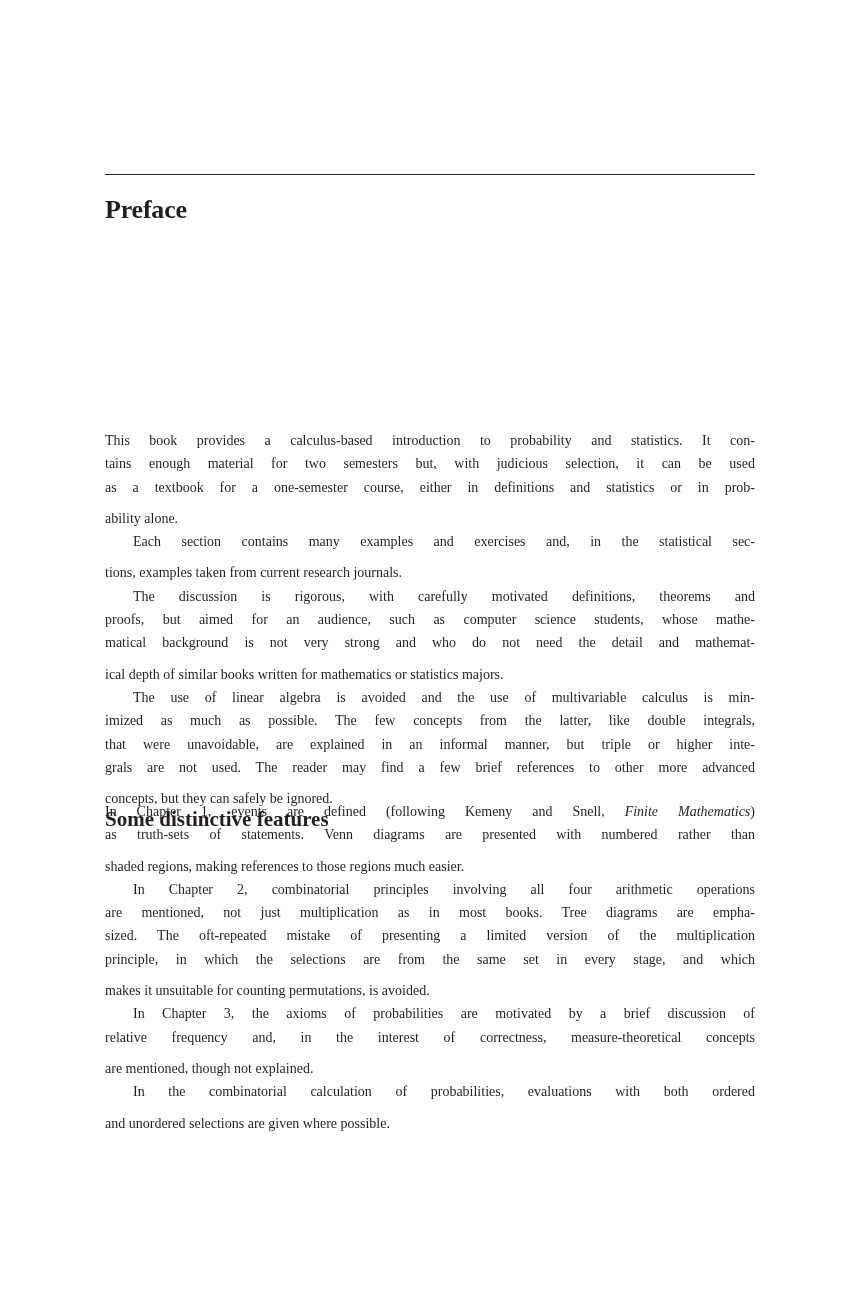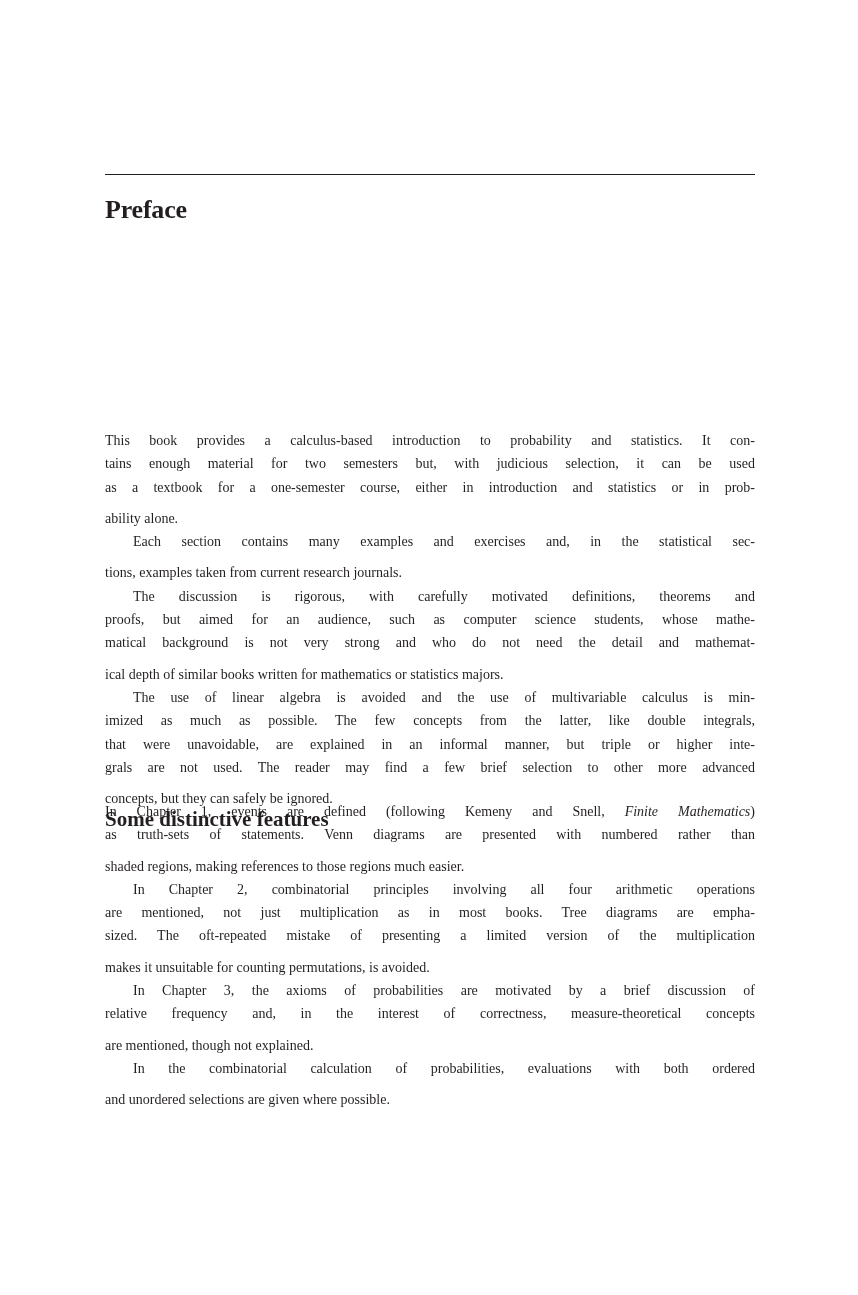--- a/index.html
+++ b/index.html
@@ -77,54 +77,55 @@
 <body>
 
 <div class="rule"></div>
 
 <h1 class="chapter-title">Preface</h1>
 
 <div class="text-block" id="intro">
     <p class="para">
       <span class="line">This book provides a calculus-based introduction to probability and statistics. It con-</span>
       <span class="line">tains enough material for two semesters but, with judicious selection, it can be used</span>
-      <span class="line">as a textbook for a one-semester course, either in introduction and statistics or in prob-</span>
+      <span class="line">as a textbook for a one-semester course, either in definitions and statistics or in prob-</span>
       <span class="line last">ability alone.</span>
     </p>
     <p class="para">
       <span class="line indent">Each section contains many examples and exercises and, in the statistical sec-</span>
       <span class="line last">tions, examples taken from current research journals.</span>
     </p>
     <p class="para">
       <span class="line indent">The discussion is rigorous, with carefully motivated definitions, theorems and</span>
       <span class="line">proofs, but aimed for an audience, such as computer science students, whose mathe-</span>
       <span class="line">matical background is not very strong and who do not need the detail and mathemat-</span>
       <span class="line last">ical depth of similar books written for mathematics or statistics majors.</span>
     </p>
     <p class="para">
       <span class="line indent">The use of linear algebra is avoided and the use of multivariable calculus is min-</span>
       <span class="line">imized as much as possible. The few concepts from the latter, like double integrals,</span>
       <span class="line">that were unavoidable, are explained in an informal manner, but triple or higher inte-</span>
-      <span class="line">grals are not used. The reader may find a few brief selection to other more advanced</span>
+      <span class="line">grals are not used. The reader may find a few brief references to other more advanced</span>
       <span class="line last">concepts, but they can safely be ignored.</span>
     </p>
   </div>
 
 <h2 class="section-heading">Some distinctive features</h2>
 
 <div class="text-block" id="features">
     <p class="para">
       <span class="line">In Chapter 1, events are defined (following Kemeny and Snell, <em>Finite Mathematics</em>)</span>
       <span class="line">as truth-sets of statements. Venn diagrams are presented with numbered rather than</span>
       <span class="line last">shaded regions, making references to those regions much easier.</span>
     </p>
     <p class="para">
       <span class="line indent">In Chapter 2, combinatorial principles involving all four arithmetic operations</span>
       <span class="line">are mentioned, not just multiplication as in most books. Tree diagrams are empha-</span>
       <span class="line">sized. The oft-repeated mistake of presenting a limited version of the multiplication</span>
+      <span class="line">principle, in which the selections are from the same set in every stage, and which</span>
       <span class="line last">makes it unsuitable for counting permutations, is avoided.</span>
     </p>
     <p class="para">
       <span class="line indent">In Chapter 3, the axioms of probabilities are motivated by a brief discussion of</span>
       <span class="line">relative frequency and, in the interest of correctness, measure-theoretical concepts</span>
       <span class="line last">are mentioned, though not explained.</span>
     </p>
     <p class="para">
       <span class="line indent">In the combinatorial calculation of probabilities, evaluations with both ordered</span>
       <span class="line last">and unordered selections are given where possible.</span>

